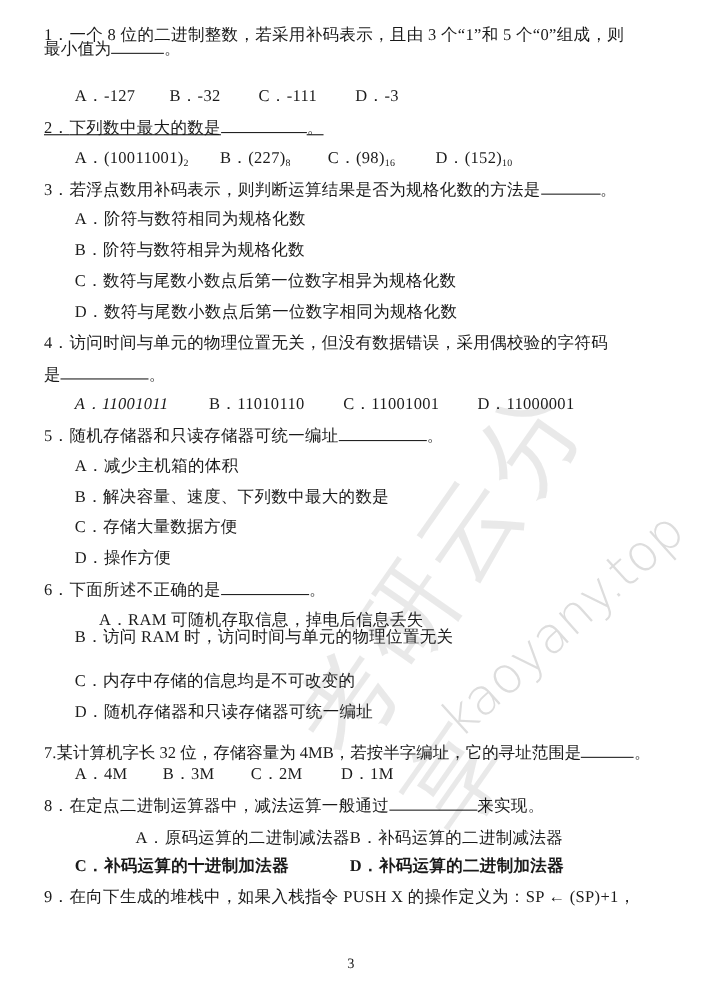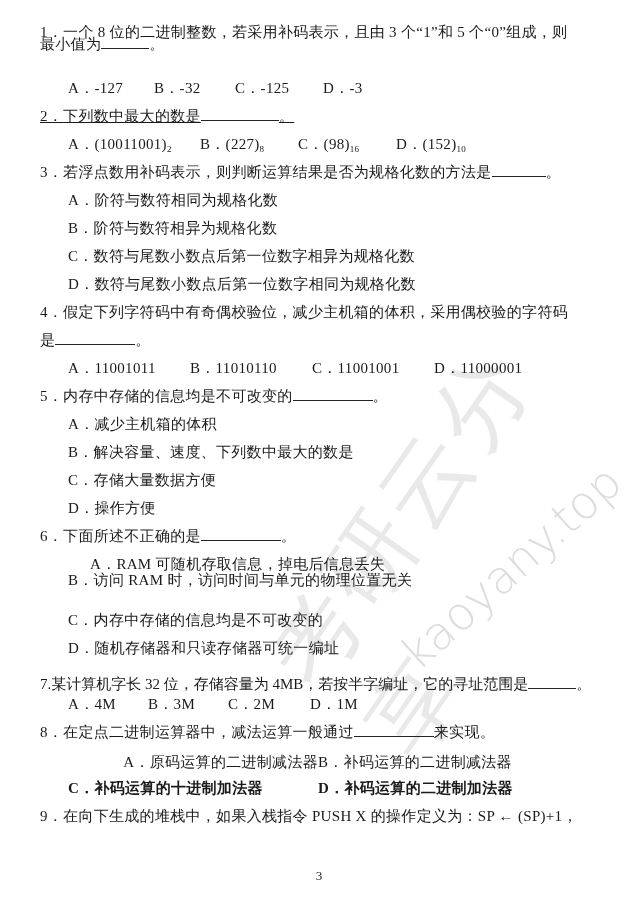--- a/index.html
+++ b/index.html
@@ -26,50 +26,50 @@
   <div class="wm wm-cn">考研云分享</div>
   <div class="wm wm-url">kaoyany.top</div>
 
   <div class="line" style="top:22px;">
     <span>1．</span><span>一个 8 位的二进制整数，若采用补码表示，且由 3 个“1”和 5 个“0”组成，则</span>
   </div>
   <div class="line" style="top:34px;">
     <span>最小值为</span><span class="blank" style="width:48px;"></span><span>。</span>
   </div>
   <div class="line opt-line" style="top:78px;">
-    <span class="opt" style="width:86px;">A．-127</span><span class="opt" style="width:81px;">B．-32</span><span class="opt" style="width:88px;">C．-125</span><span class="opt">D．-3</span>
+    <span class="opt" style="width:86px;">A．-127</span><span class="opt" style="width:81px;">B．-32</span><span class="opt" style="width:88px;">C．-111</span><span class="opt">D．-3</span>
   </div>
 
   <div class="line" style="top:106px;text-decoration:underline;">
     <span>2．</span><span>下列数中最大的数是</span><span class="blank" style="width:78px;"></span><span>。</span>
   </div>
   <div class="line opt-line" style="top:134px;">
     <span class="opt" style="width:132px;"><span>A．(10011001)</span><sub>2</sub></span><span class="opt" style="width:98px;"><span>B．(227)</span><sub>8</sub></span><span class="opt" style="width:98px;"><span>C．(98)</span><sub>16</sub></span><span class="opt"><span>D．(152)</span><sub>10</sub></span>
   </div>
 
   <div class="line" style="top:162px;">
     <span>3．</span><span>若浮点数用补码表示，则判断运算结果是否为规格化数的方法是</span><span class="blank" style="width:54px;"></span><span>。</span>
   </div>
   <div class="line opt-line" style="top:190px;">A．阶符与数符相同为规格化数</div>
   <div class="line opt-line" style="top:218px;">B．阶符与数符相异为规格化数</div>
   <div class="line opt-line" style="top:246px;">C．数符与尾数小数点后第一位数字相异为规格化数</div>
   <div class="line opt-line" style="top:274px;">D．数符与尾数小数点后第一位数字相同为规格化数</div>
 
   <div class="line" style="top:302px;">
-    <span>4．</span><span>假定下列字符码中有奇偶校验位，减少主机箱的体积，采用偶校验的字符码</span>
+    <span>4．</span><span>访问时间与单元的物理位置无关，但没有数据错误，采用偶校验的字符码</span>
   </div>
   <div class="line" style="top:330px;">
     <span>是</span><span class="blank" style="width:80px;"></span><span>。</span>
   </div>
   <div class="line opt-line" style="top:358px;">
-    <span class="opt" style="width:122px;">A．11001011</span><span class="opt" style="width:122px;">B．11010110</span><span class="opt" style="width:122px;">C．11001001</span><span class="opt">D．11000001</span>
+    <span class="opt" style="width:122px;font-style:italic;">A．11001011</span><span class="opt" style="width:122px;">B．11010110</span><span class="opt" style="width:122px;">C．11001001</span><span class="opt">D．11000001</span>
   </div>
 
   <div class="line" style="top:386px;">
-    <span>5．</span><span>内存中存储的信息均是不可改变的</span><span class="blank" style="width:80px;"></span><span>。</span>
+    <span>5．</span><span>随机存储器和只读存储器可统一编址</span><span class="blank" style="width:80px;"></span><span>。</span>
   </div>
   <div class="line opt-line" style="top:414px;">A．减少主机箱的体积</div>
   <div class="line opt-line" style="top:442px;">B．解决容量、速度、下列数中最大的数是</div>
   <div class="line opt-line" style="top:470px;">C．存储大量数据方便</div>
   <div class="line opt-line" style="top:498px;">D．操作方便</div>
 
   <div class="line" style="top:526px;">
     <span>6．</span><span>下面所述不正确的是</span><span class="blank" style="width:80px;"></span><span>。</span>
   </div>
   <div class="line opt-line" style="top:554px;margin-left:22px;">A．RAM 可随机存取信息，掉电后信息丢失</div>

